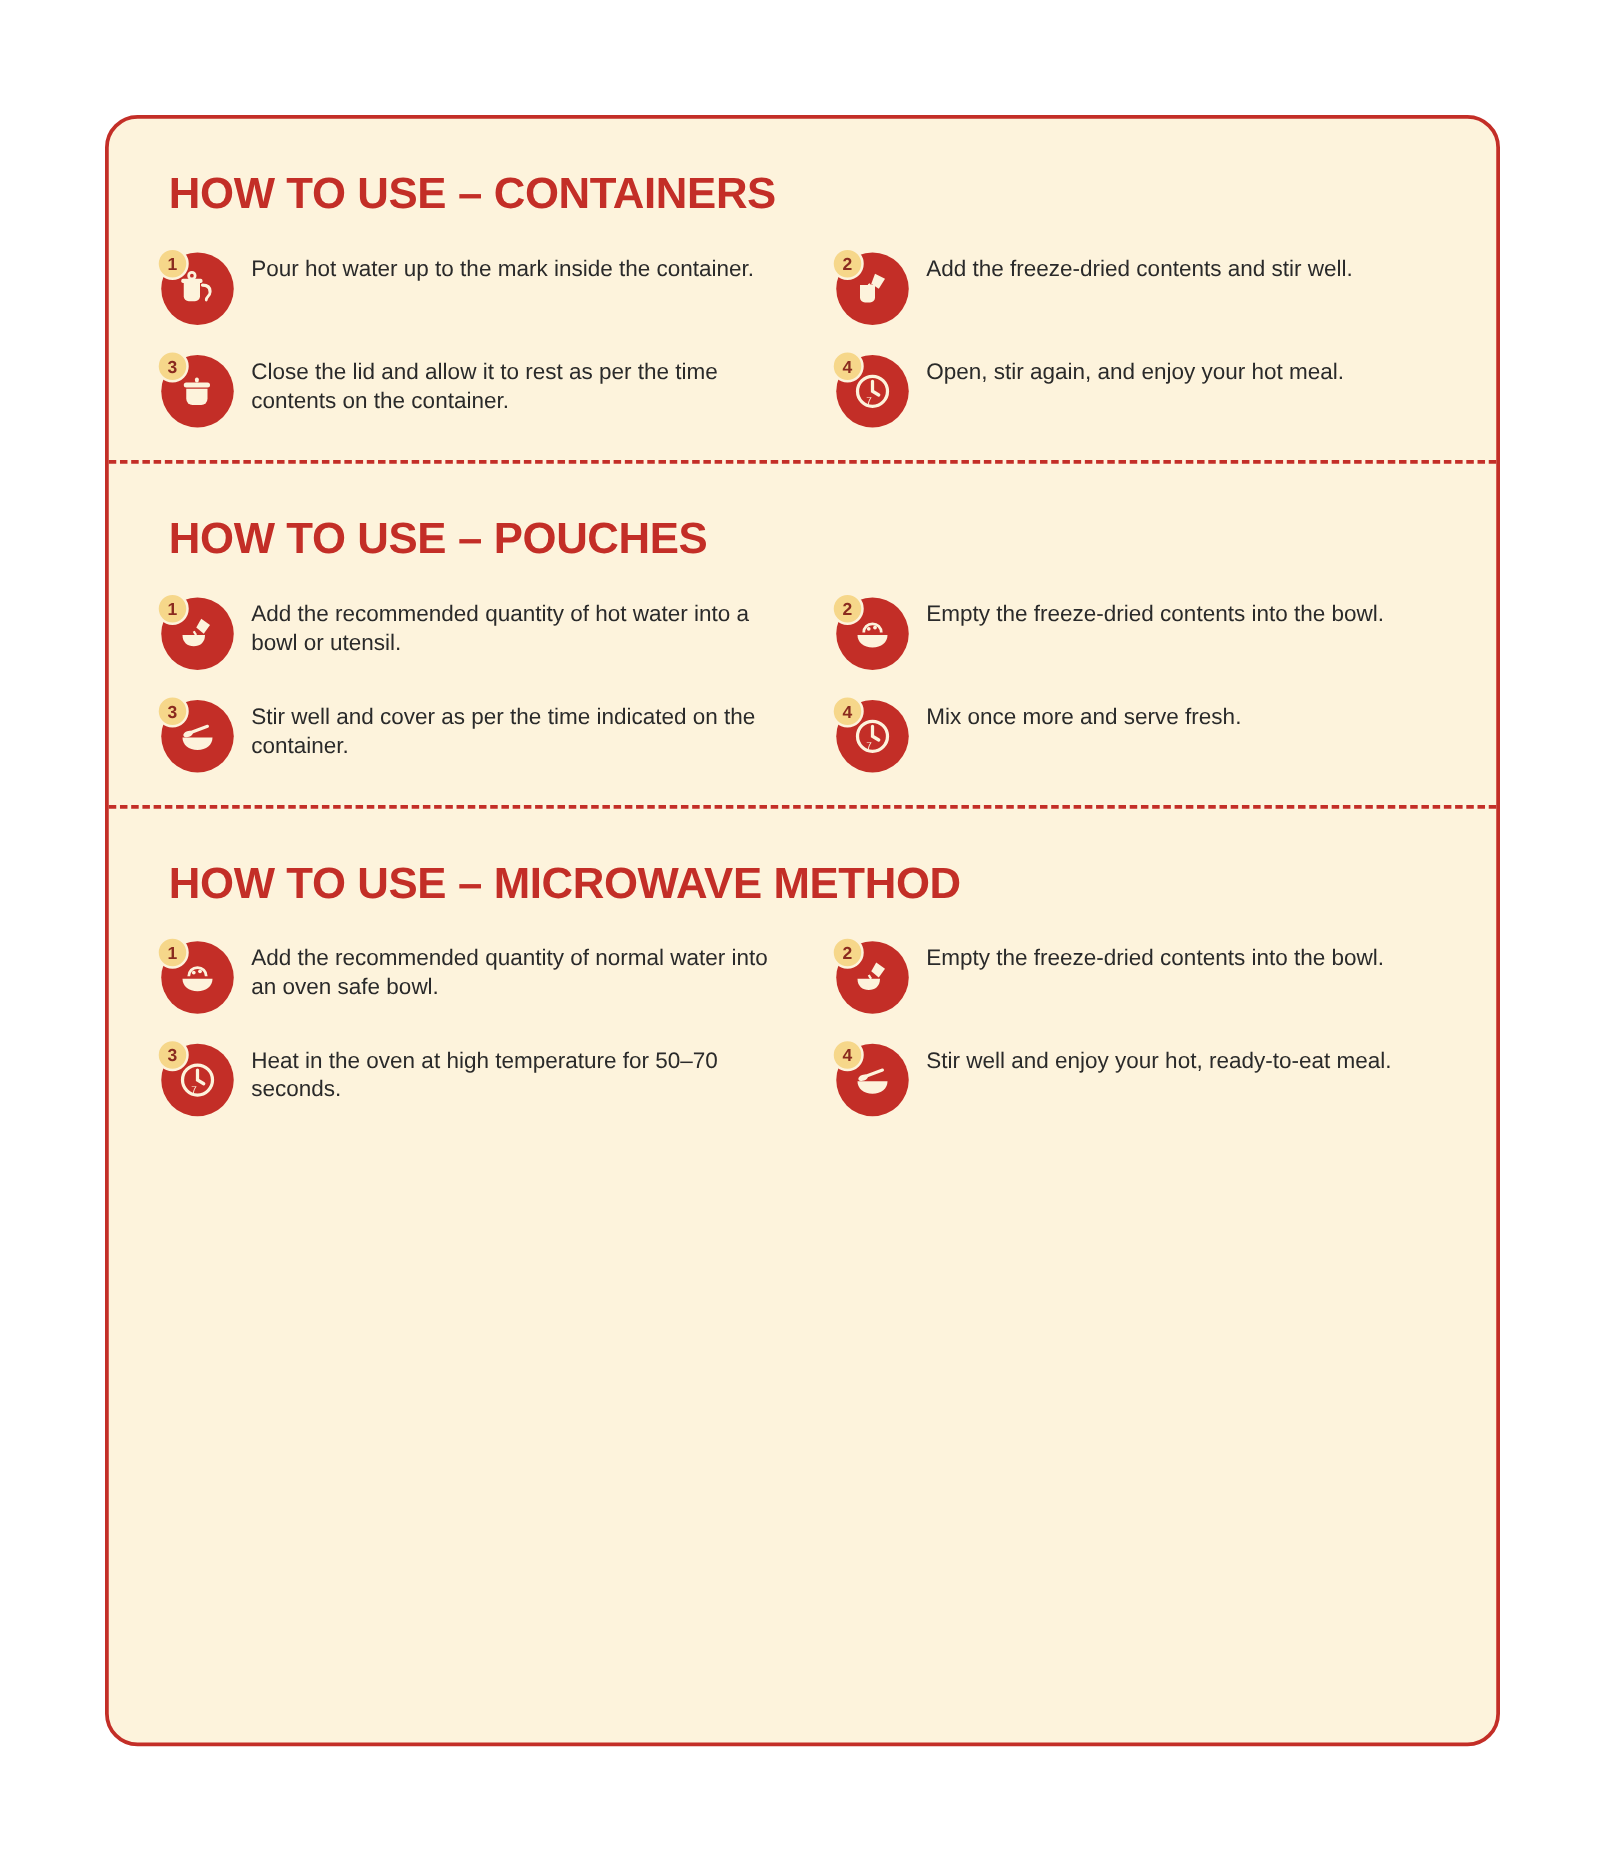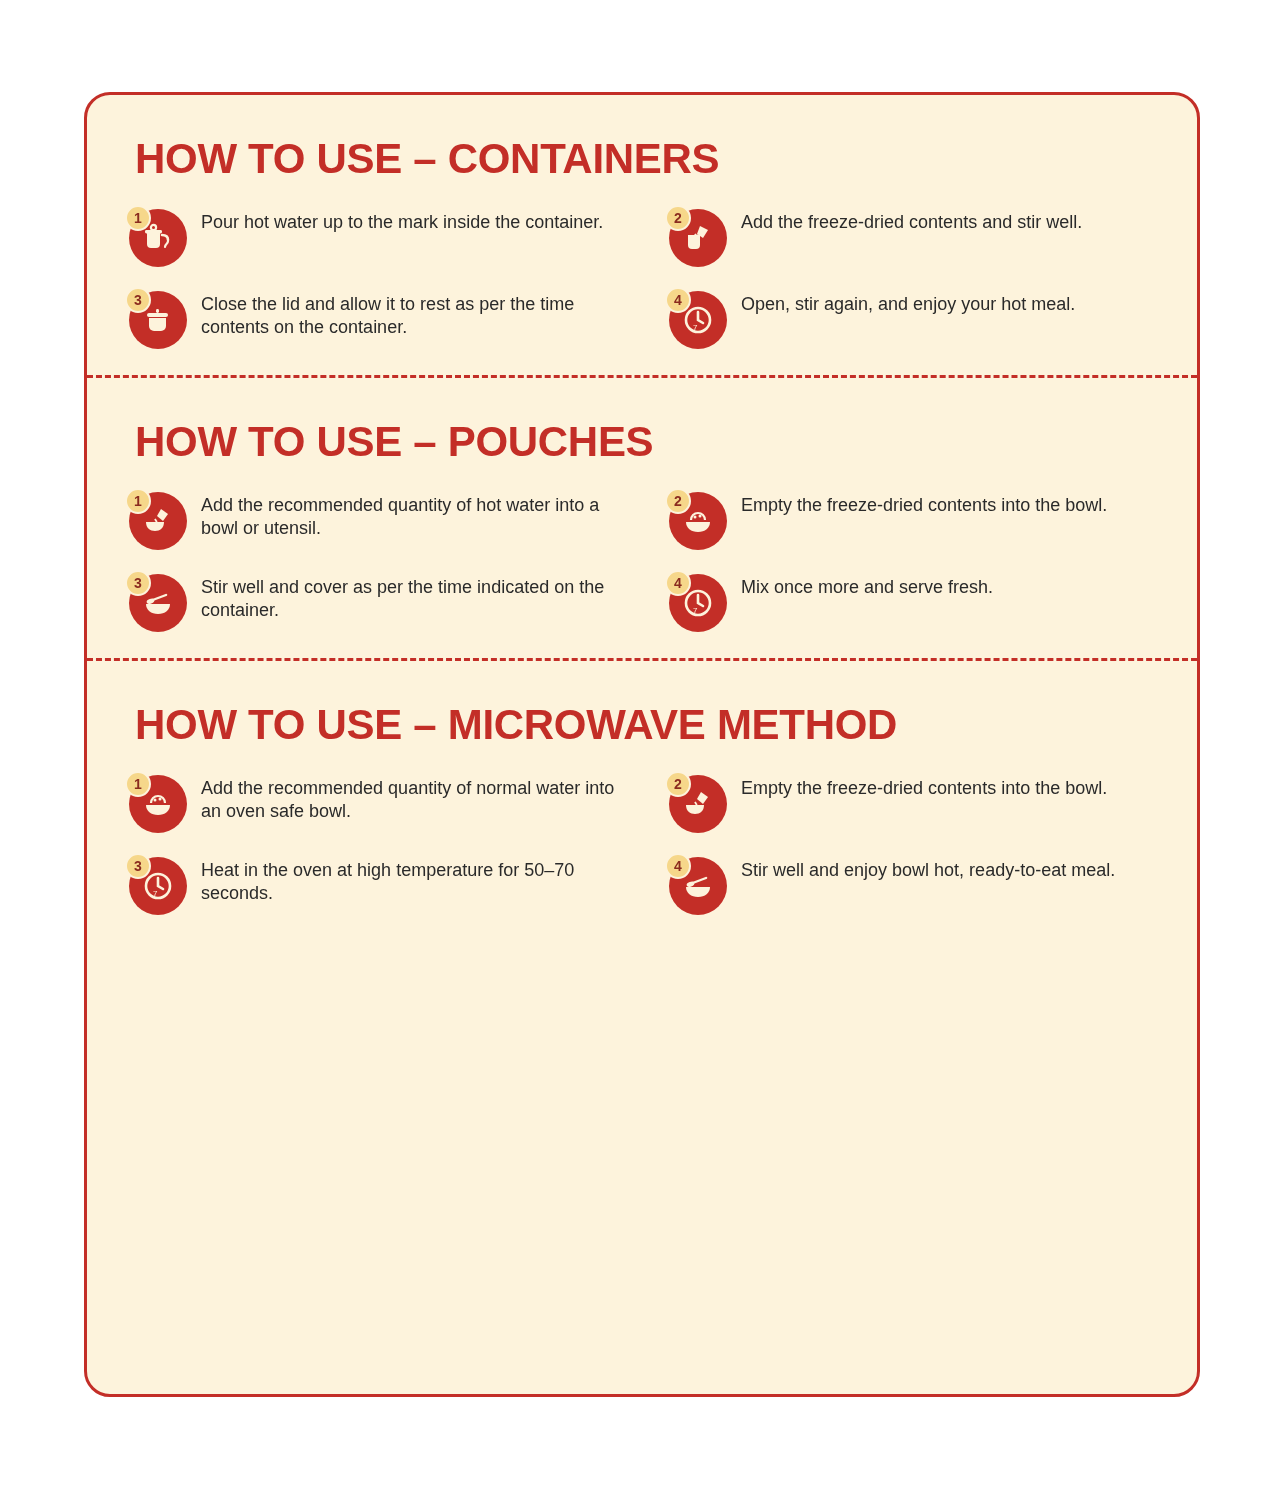--- a/index.html
+++ b/index.html
@@ -38,21 +38,21 @@
   .section + .section {
     border-top: 3px dashed #c32e27;
   }
   .sec-containers { padding: 42px 0 26px 0; }
   .sec-pouches    { padding: 42px 0 26px 0; }
   .sec-microwave  { padding: 42px 0 40px 0; }
 
   .sec-title {
     color: #c32e27;
     font-weight: bold;
-    font-size: 42px;
+    font-size: 35px;
     letter-spacing: -0.3px;
     line-height: 1.05;
     margin: 0 0 26px 48px;
     font-family: "Liberation Sans", sans-serif;
   }
   .steps {
     display: grid;
     grid-template-columns: 540px 540px;
     column-gap: 0px;
     row-gap: 22px;
@@ -265,20 +265,20 @@
 
         <div class="step">
           <div class="badge">
             <span class="num">4</span>
             <svg width="34" height="30" viewBox="0 0 34 30" aria-hidden="true">
               <path d="M5 16h24c0 6-5 10-12 10S5 22 5 16z" fill="#fdf3dc"></path>
               <path d="M9 13l16-6" stroke="#fdf3dc" stroke-width="2.4" stroke-linecap="round"></path>
               <ellipse cx="9.5" cy="13.2" rx="4" ry="2.4" transform="rotate(-20 9.5 13.2)" fill="#fdf3dc"></ellipse>
             </svg>
           </div>
-          <div class="step-text">Stir well and enjoy bowl hot, ready-to-eat meal.</div>
+          <div class="step-text">Stir well and enjoy your hot, ready-to-eat meal.</div>
         </div>
 
       </div>
     </div>
 
   </div>
 </div>
 
 </body></html>

